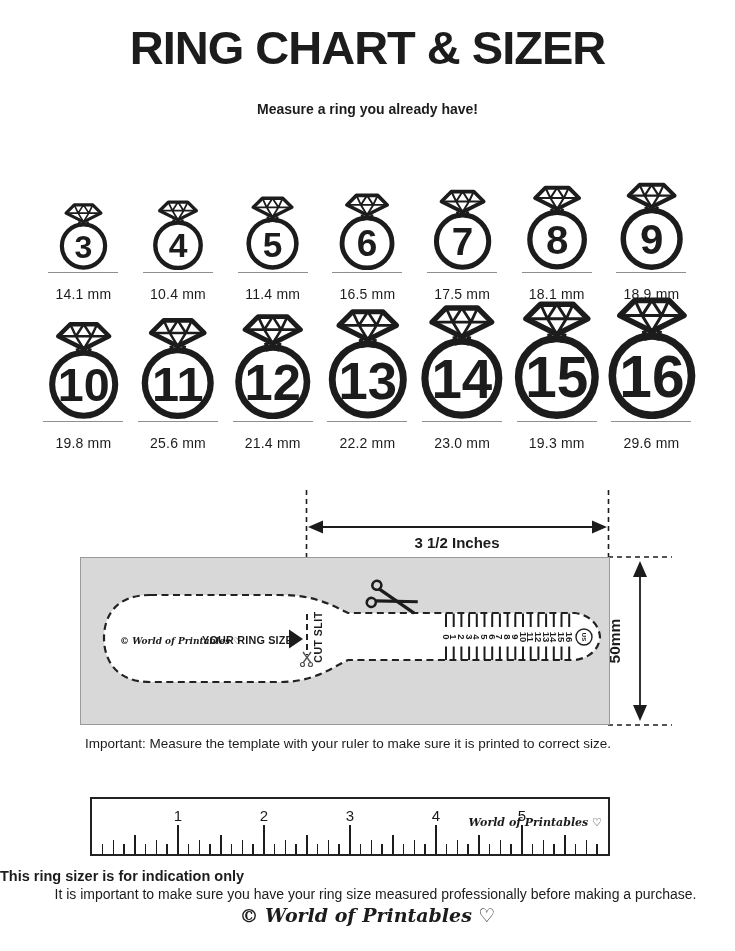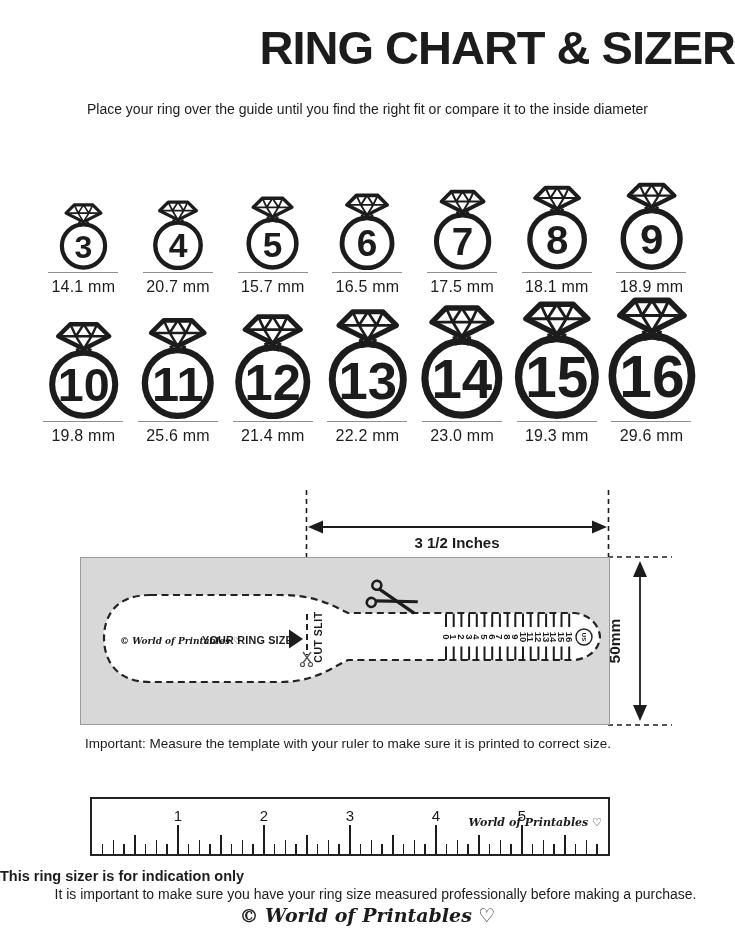--- a/index.html
+++ b/index.html
@@ -1,34 +1,34 @@
 <!DOCTYPE html>
 <html><head>
 <meta charset="utf-8">
 <style>
   html,body{margin:0;padding:0}
   body{
     width:735px;height:951px;position:relative;background:#ffffff;
     font-family:"Liberation Sans",sans-serif;color:#1c1c1c;overflow:hidden;
   }
   .abs{position:absolute}
-  #title{top:20px;left:0;width:735px;text-align:right;font-size:47px;font-weight:900;letter-spacing:-1px}
+  #title{top:20px;left:0;width:735px;text-align:center;font-size:47px;font-weight:900;letter-spacing:-1px}
   #intro{top:100px;left:0;width:735px;text-align:center;font-size:14px;line-height:18px}
   .intro-heading{font-weight:bold}
   .ring-row{display:flex;position:absolute;left:36px;width:663px}
   #ring-row-1{top:180px}
   #ring-row-2{top:294px}
   .ring-cell{width:94.7px;display:flex;flex-direction:column;align-items:center}
   .icon-area{display:flex;align-items:flex-end;justify-content:center}
   .icon-area.r1{height:90px}
   .icon-area.r2{height:125px}
   .ring-underline{height:1px;background:#8e8e8e;margin-top:2px}
   .ring-underline.u1{width:70px}
   .ring-underline.u2{width:80px}
-  .ring-mm{font-size:16px;margin-top:5px;letter-spacing:.2px}
+  .ring-mm{font-size:14px;margin-top:13px;letter-spacing:.2px}
   #dim-top{top:488px;left:300px}
   #dim-right{top:550px;left:603px}
   #sizer-box{top:557px;left:80px}
   #important{top:736px;left:85px;width:600px;font-size:13.5px}
   #important b{font-weight:normal}
   #ruler{top:797px;left:90px;width:520px;height:59px;border:2px solid #222;box-sizing:border-box;background:#fff}
   .tick{position:absolute;bottom:0;width:1.7px;background:#1c1c1c}
   .tick-num{position:absolute;bottom:30px;width:24px;text-align:center;font-size:15px}
   #ruler-brand{position:absolute;right:6px;top:17px;font-size:11px}
   .script{font-family:"DejaVu Serif",serif;font-style:italic;font-weight:bold}
@@ -37,21 +37,21 @@
   #footer-brand{top:904px;left:0;width:735px;text-align:center;font-size:19px}
   svg text{font-family:"Liberation Sans",sans-serif}
   svg .scripttxt{font-family:"DejaVu Serif",serif;font-style:italic;font-weight:bold}
 </style>
 </head>
 <body>
 
 <div id="title" class="abs">RING CHART &amp; SIZER</div>
 
 <div id="intro" class="abs">
-  <div>Place your ring over the guide until you find the right fit or compare it to the inside diameter</div>
+  <div class="intro-heading">Measure a ring you already have!</div>
 </div>
 
 <div id="ring-row-1" class="ring-row">
     <div class="ring-cell">
     <div class="icon-area r1">
       <svg width="97.0" height="67.9" viewBox="0 0 100 70">
         <g fill="none" stroke="#1c1c1c" stroke-linejoin="round">
           <polygon stroke-width="3.2" points="40.5,3 59.5,3 68,11.5 50,20.5 32,11.5"></polygon>
           <path stroke-width="1.7" d="M32,11.5H68M40.5,3L44.5,11.5L50,3L55.5,11.5L59.5,3M44.5,11.5L50,20.5M55.5,11.5L50,20.5"></path>
           <path stroke-width="2.6" d="M45.5,20L47,25.5M54.5,20L53,25.5"></path>
@@ -69,36 +69,36 @@
         <g fill="none" stroke="#1c1c1c" stroke-linejoin="round">
           <polygon stroke-width="3.2" points="40.5,3 59.5,3 68,11.5 50,20.5 32,11.5"></polygon>
           <path stroke-width="1.7" d="M32,11.5H68M40.5,3L44.5,11.5L50,3L55.5,11.5L59.5,3M44.5,11.5L50,20.5M55.5,11.5L50,20.5"></path>
           <path stroke-width="2.6" d="M45.5,20L47,25.5M54.5,20L53,25.5"></path>
           <circle stroke-width="4.3" cx="50" cy="45.4" r="22.3"></circle>
         </g>
         <text x="50" y="46" text-anchor="middle" dominant-baseline="central" font-size="33" font-weight="bold" fill="#1c1c1c">4</text>
       </svg>
     </div>
     <div class="ring-underline u1"></div>
-    <div class="ring-mm">20.7 mm</div>
+    <div class="ring-mm">10.4 mm</div>
   </div>
     <div class="ring-cell">
     <div class="icon-area r1">
       <svg width="107.1" height="74.9" viewBox="0 0 100 70">
         <g fill="none" stroke="#1c1c1c" stroke-linejoin="round">
           <polygon stroke-width="3.2" points="40.5,3 59.5,3 68,11.5 50,20.5 32,11.5"></polygon>
           <path stroke-width="1.7" d="M32,11.5H68M40.5,3L44.5,11.5L50,3L55.5,11.5L59.5,3M44.5,11.5L50,20.5M55.5,11.5L50,20.5"></path>
           <path stroke-width="2.6" d="M45.5,20L47,25.5M54.5,20L53,25.5"></path>
           <circle stroke-width="4.3" cx="50" cy="45.4" r="22.3"></circle>
         </g>
         <text x="50" y="46" text-anchor="middle" dominant-baseline="central" font-size="33" font-weight="bold" fill="#1c1c1c">5</text>
       </svg>
     </div>
     <div class="ring-underline u1"></div>
-    <div class="ring-mm">15.7 mm</div>
+    <div class="ring-mm">11.4 mm</div>
   </div>
     <div class="ring-cell">
     <div class="icon-area r1">
       <svg width="112.1" height="78.5" viewBox="0 0 100 70">
         <g fill="none" stroke="#1c1c1c" stroke-linejoin="round">
           <polygon stroke-width="3.2" points="40.5,3 59.5,3 68,11.5 50,20.5 32,11.5"></polygon>
           <path stroke-width="1.7" d="M32,11.5H68M40.5,3L44.5,11.5L50,3L55.5,11.5L59.5,3M44.5,11.5L50,20.5M55.5,11.5L50,20.5"></path>
           <path stroke-width="2.6" d="M45.5,20L47,25.5M54.5,20L53,25.5"></path>
           <circle stroke-width="4.3" cx="50" cy="45.4" r="22.3"></circle>
         </g>

